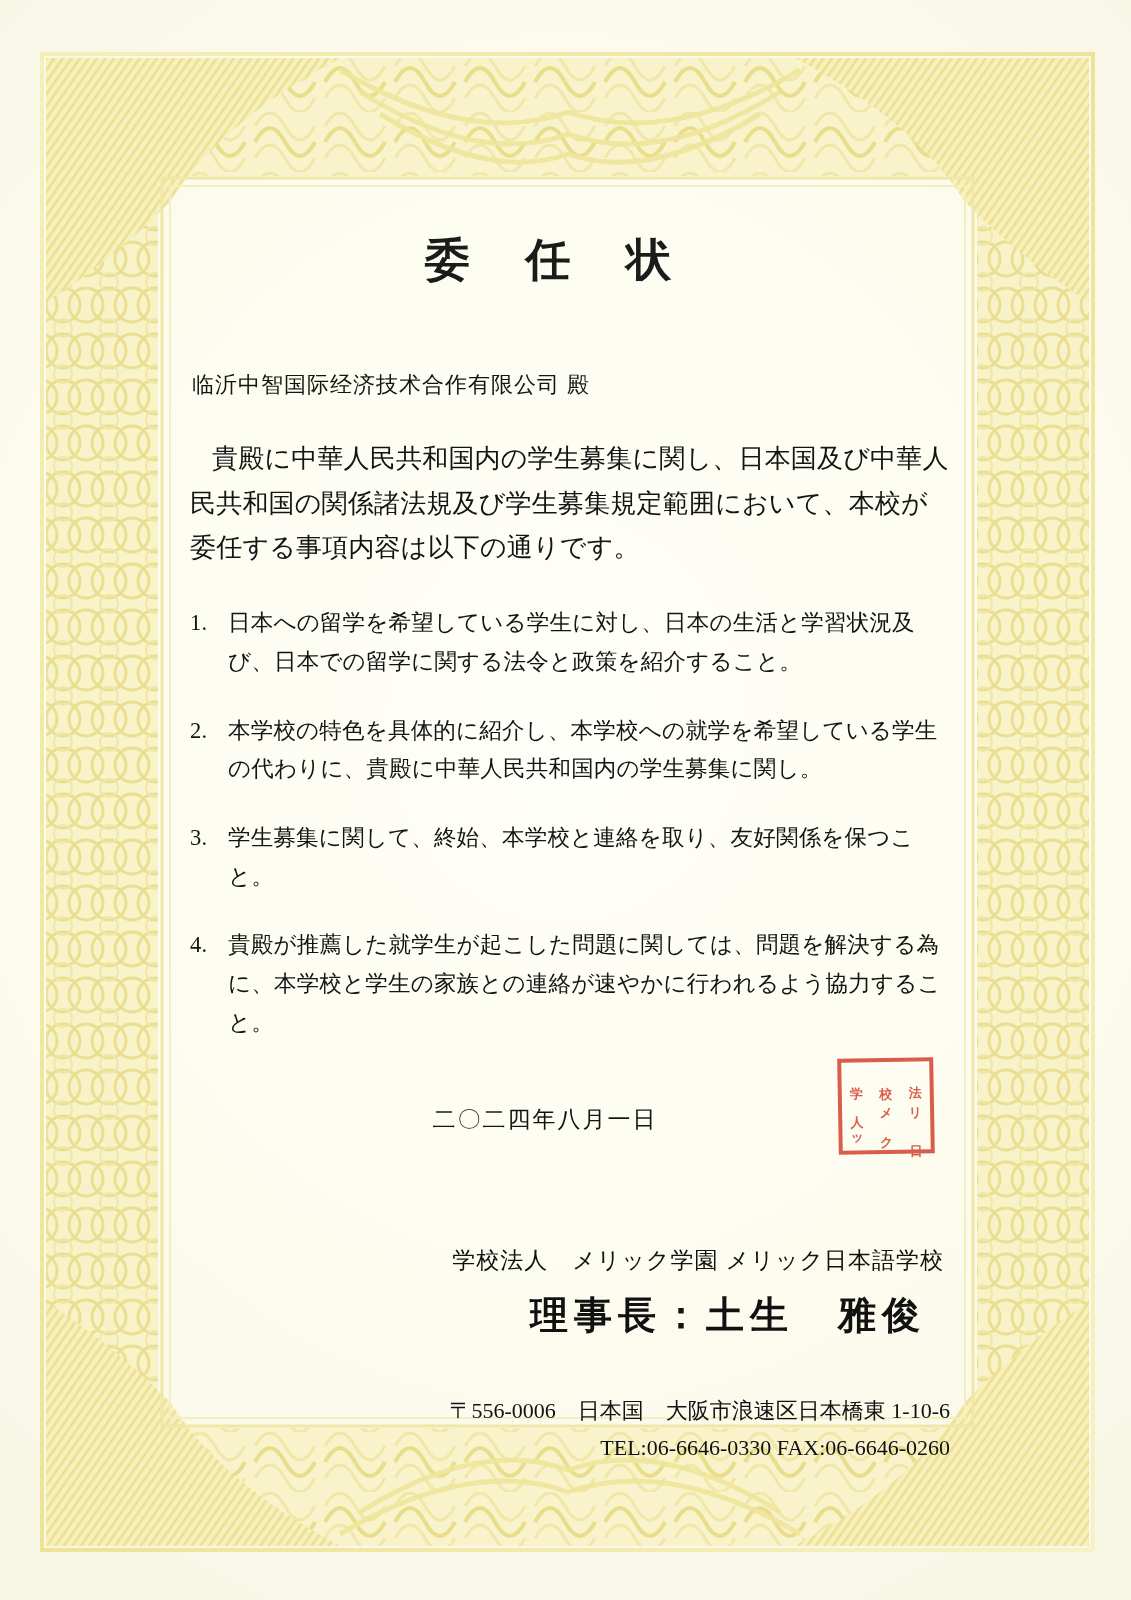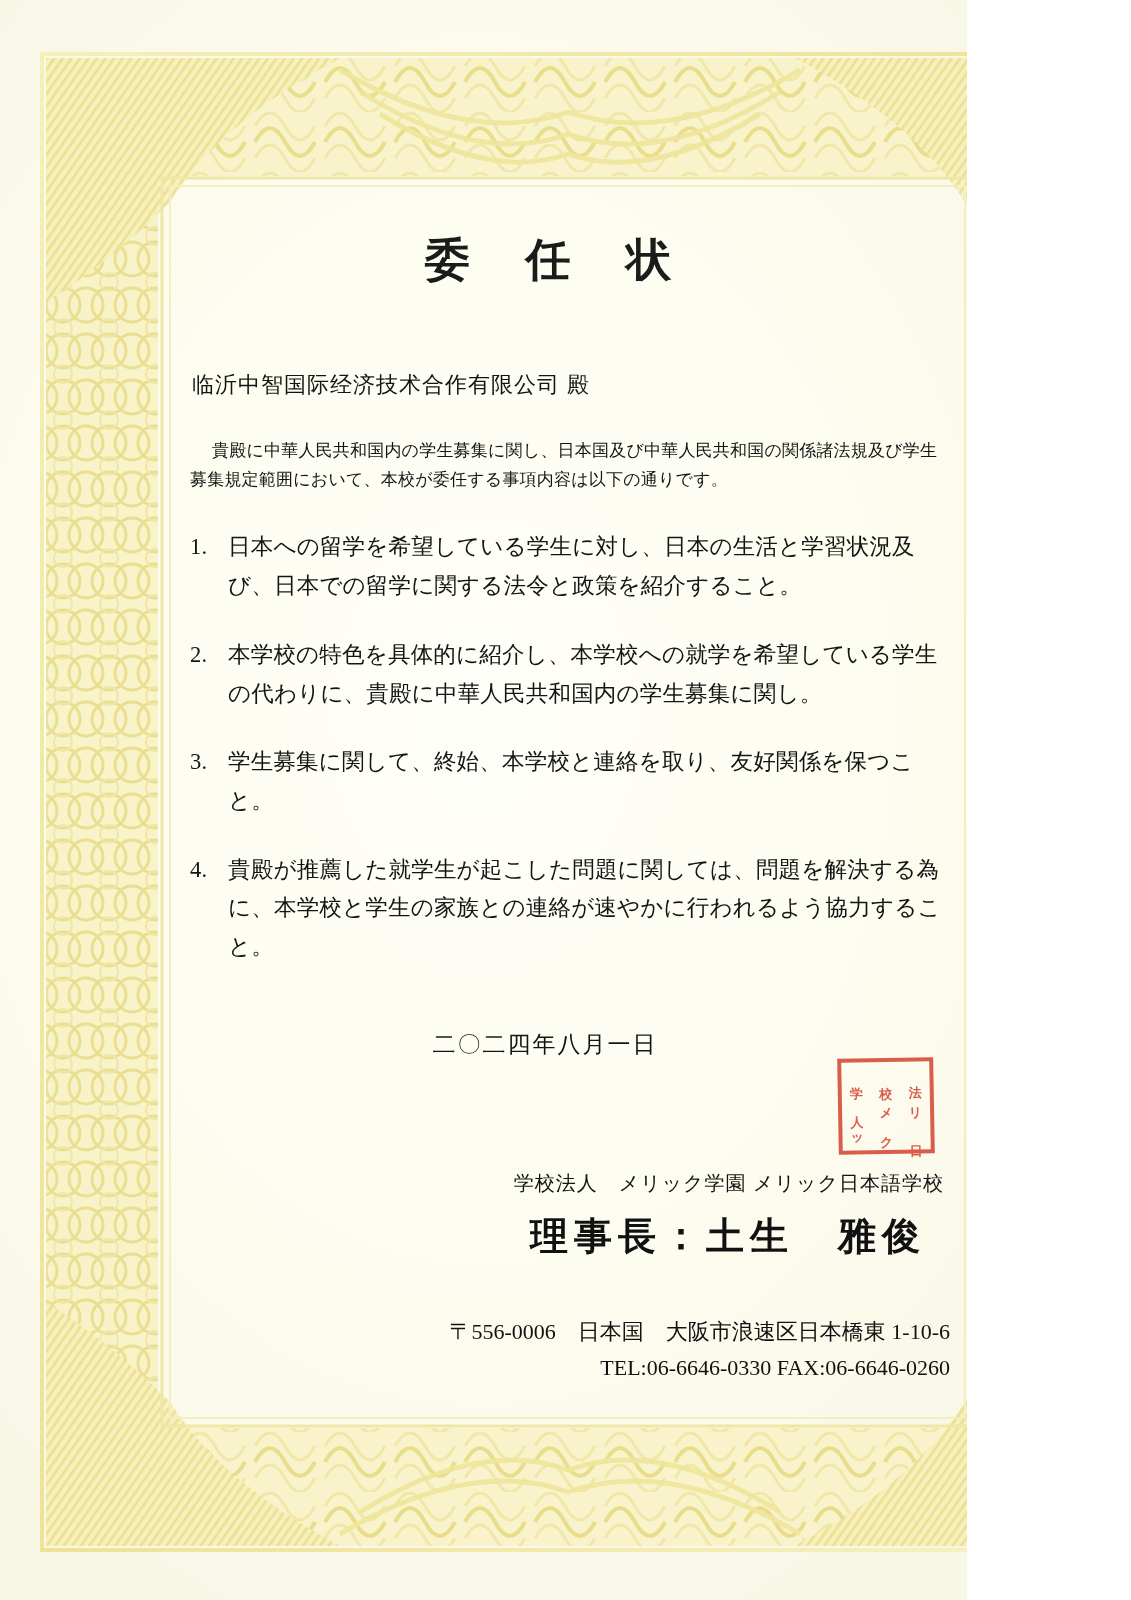--- a/index.html
+++ b/index.html
@@ -5,21 +5,21 @@
   html, body {
     margin: 0;
     padding: 0;
     background: #ffffff;
   }
   body {
     font-family: "Liberation Sans", sans-serif;
   }
   .page {
     position: relative;
-    width: 967px;
+    width: 1131px;
     height: 1600px;
     background: #fdfdf4;
     overflow: hidden;
   }
   
   .paper-tint {
     position: absolute;
     inset: 0;
     background:
       radial-gradient(ellipse 75% 60% at 50% 45%, rgba(255,255,250,0.9) 0%, rgba(253,252,238,0.6) 55%, rgba(248,246,228,0.85) 100%);
@@ -60,21 +60,21 @@
   .addressee {
     margin-top: 80px;
     font-size: 22px;
     color: #141414;
     letter-spacing: 1px;
     padding-left: 42px;
   }
 
   .intro {
     margin-top: 36px;
-    font-size: 17px;
+    font-size: 26px;
     line-height: 1.72;
     color: #141414;
     padding-left: 40px;
     text-indent: 22px;
     letter-spacing: 0.2px;
   }
 
   .clauses {
     margin-top: 34px;
     padding-left: 40px;
@@ -106,21 +106,21 @@
     letter-spacing: 2px;
     padding-right: 10px;
   }
 
   .signature-block {
     margin-top: 110px;
     position: relative;
   }
   .org-line {
     text-align: right;
-    font-size: 20px;
+    font-size: 23px;
     color: #111;
     letter-spacing: 1px;
     padding-right: 6px;
   }
   .chair-line {
     text-align: right;
     font-size: 38px;
     color: #111;
     letter-spacing: 6px;
     margin-top: 14px;

